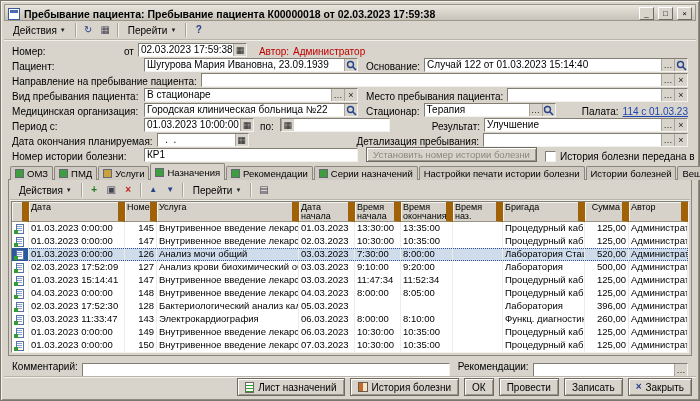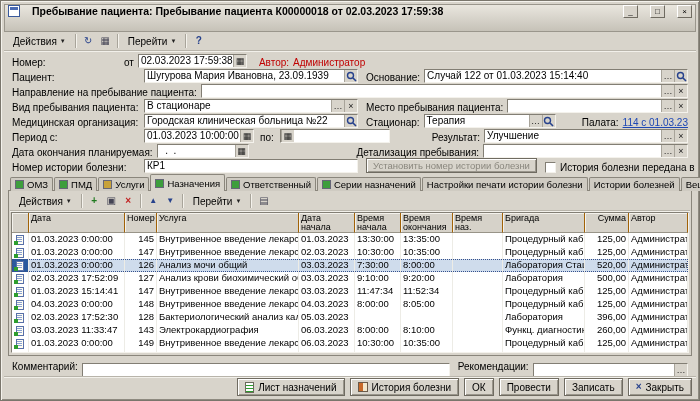--- a/index.html
+++ b/index.html
@@ -9,21 +9,21 @@
     font-size: 10px; color: #000; background: #9a9890;
   }
   .window {
     width: 700px; height: 401px; background: #d8d4cb;
     border: 1px solid #7a766c;
     box-shadow: inset 1px 1px 0 #f4f2ec, inset -1px -1px 0 #8e8a80;
     padding: 3px; display: flex; flex-direction: column;
   }
   
   .titlebar {
-    flex: none; height: 28px; display: flex; align-items: flex-start; gap: 12px;
+    flex: none; height: 17px; display: flex; align-items: flex-end; gap: 4px;
     padding: 0 3px; background: linear-gradient(#e9e6de, #c6c2b8);
     border: 1px solid #9a968c; font-weight: bold; font-size: 10.5px;
   }
   .title-icon { width: 12px; height: 12px; flex: none; background: #fff; border: 1px solid #3a5a9c; position: relative; }
   .title-icon::after { content: ""; position: absolute; left: 1px; top: 1px; right: 1px; height: 3px; background: #4a6ab4; }
   .title-text { flex: 1; overflow: hidden; white-space: nowrap; }
   .win-btn {
     width: 15px; height: 13px; flex: none; font-size: 8px; line-height: 10px;
     background: #d8d4cb; border: 1px solid; border-color: #fff #6f6b61 #6f6b61 #fff;
     text-align: center; padding: 0; font-family: inherit;
@@ -74,21 +74,21 @@
     border: 1px solid #8a867c; border-bottom: none; border-radius: 2px 2px 0 0;
     display: flex; gap: 3px; align-items: center; margin-right: 1px; }
   .tab.active { height: 17px; background: #d8d4cb; }
   .tab-ico { flex: none; width: 9px; height: 9px; border: 1px solid #667; }
   
   .tabpage { flex: 1; margin: 0 4px; border: 1px solid #8a867c; background: #d8d4cb;
     display: flex; flex-direction: column; padding: 1px; position: relative; z-index: 1; overflow: hidden; }
   .tablewrap { flex: 1; margin: 1px; border: 1px solid; border-color: #827e74 #f4f2ec #f4f2ec #827e74;
     background: #fff; display: flex; flex-direction: column; overflow: hidden; }
   .thead { flex: none; display: flex; height: 20px; background: #d6d2c9; font-size: 9px; line-height: 9px; }
-  .hcell { flex: none; padding: 1px 2px; border-right: 1px solid #a16207; border-bottom: 1px solid #989488;
+  .hcell { flex: none; padding: 1px 2px; border-right: 7px solid #a16207; border-bottom: 1px solid #989488;
     box-shadow: inset 1px 1px 0 #f4f2ec; overflow: hidden; }
   .tbody { flex: 1; overflow: hidden; }
   .trow { display: flex; height: 13px; font-size: 9.5px; line-height: 12px; }
   .cell { flex: none; padding: 0 2px; overflow: hidden; white-space: nowrap; border-right: 1px solid #edece6; }
   .ci { width: 17px; display: flex; align-items: center; justify-content: center; padding: 0; }
   .c0 { width: 96px; } .c1 { width: 32px; text-align: right; } .c2 { width: 142px; }
   .c3 { width: 56px; } .c4 { width: 46px; } .c5 { width: 52px; } .c6 { width: 50px; }
   .c7 { width: 82px; } .c8 { width: 44px; text-align: right; } .c9 { flex: 1; }
   .trow.selected { background: #cfdcec; outline: 1px dotted #35508c; outline-offset: -1px; }
   .trow.selected .ci { background: #2a5a9e; }
@@ -279,21 +279,21 @@
       <div class="tab">
         <span class="tab-ico" style="background: rgb(200, 162, 58);"></span>
         <span>Услуги</span>
       </div>
       <div class="tab active">
         <span class="tab-ico" style="background: rgb(61, 158, 61);"></span>
         <span>Назначения</span>
       </div>
       <div class="tab">
         <span class="tab-ico" style="background: rgb(61, 158, 61);"></span>
-        <span>Ответственный</span>
+        <span>Рекомендации</span>
       </div>
       <div class="tab">
         <span class="tab-ico" style="background: rgb(61, 158, 61);"></span>
         <span>Серии назначений</span>
       </div>
       <div class="tab">
         <span>Настройки печати истории болезни</span>
       </div>
       <div class="tab">
         <span>Истории болезней</span>

